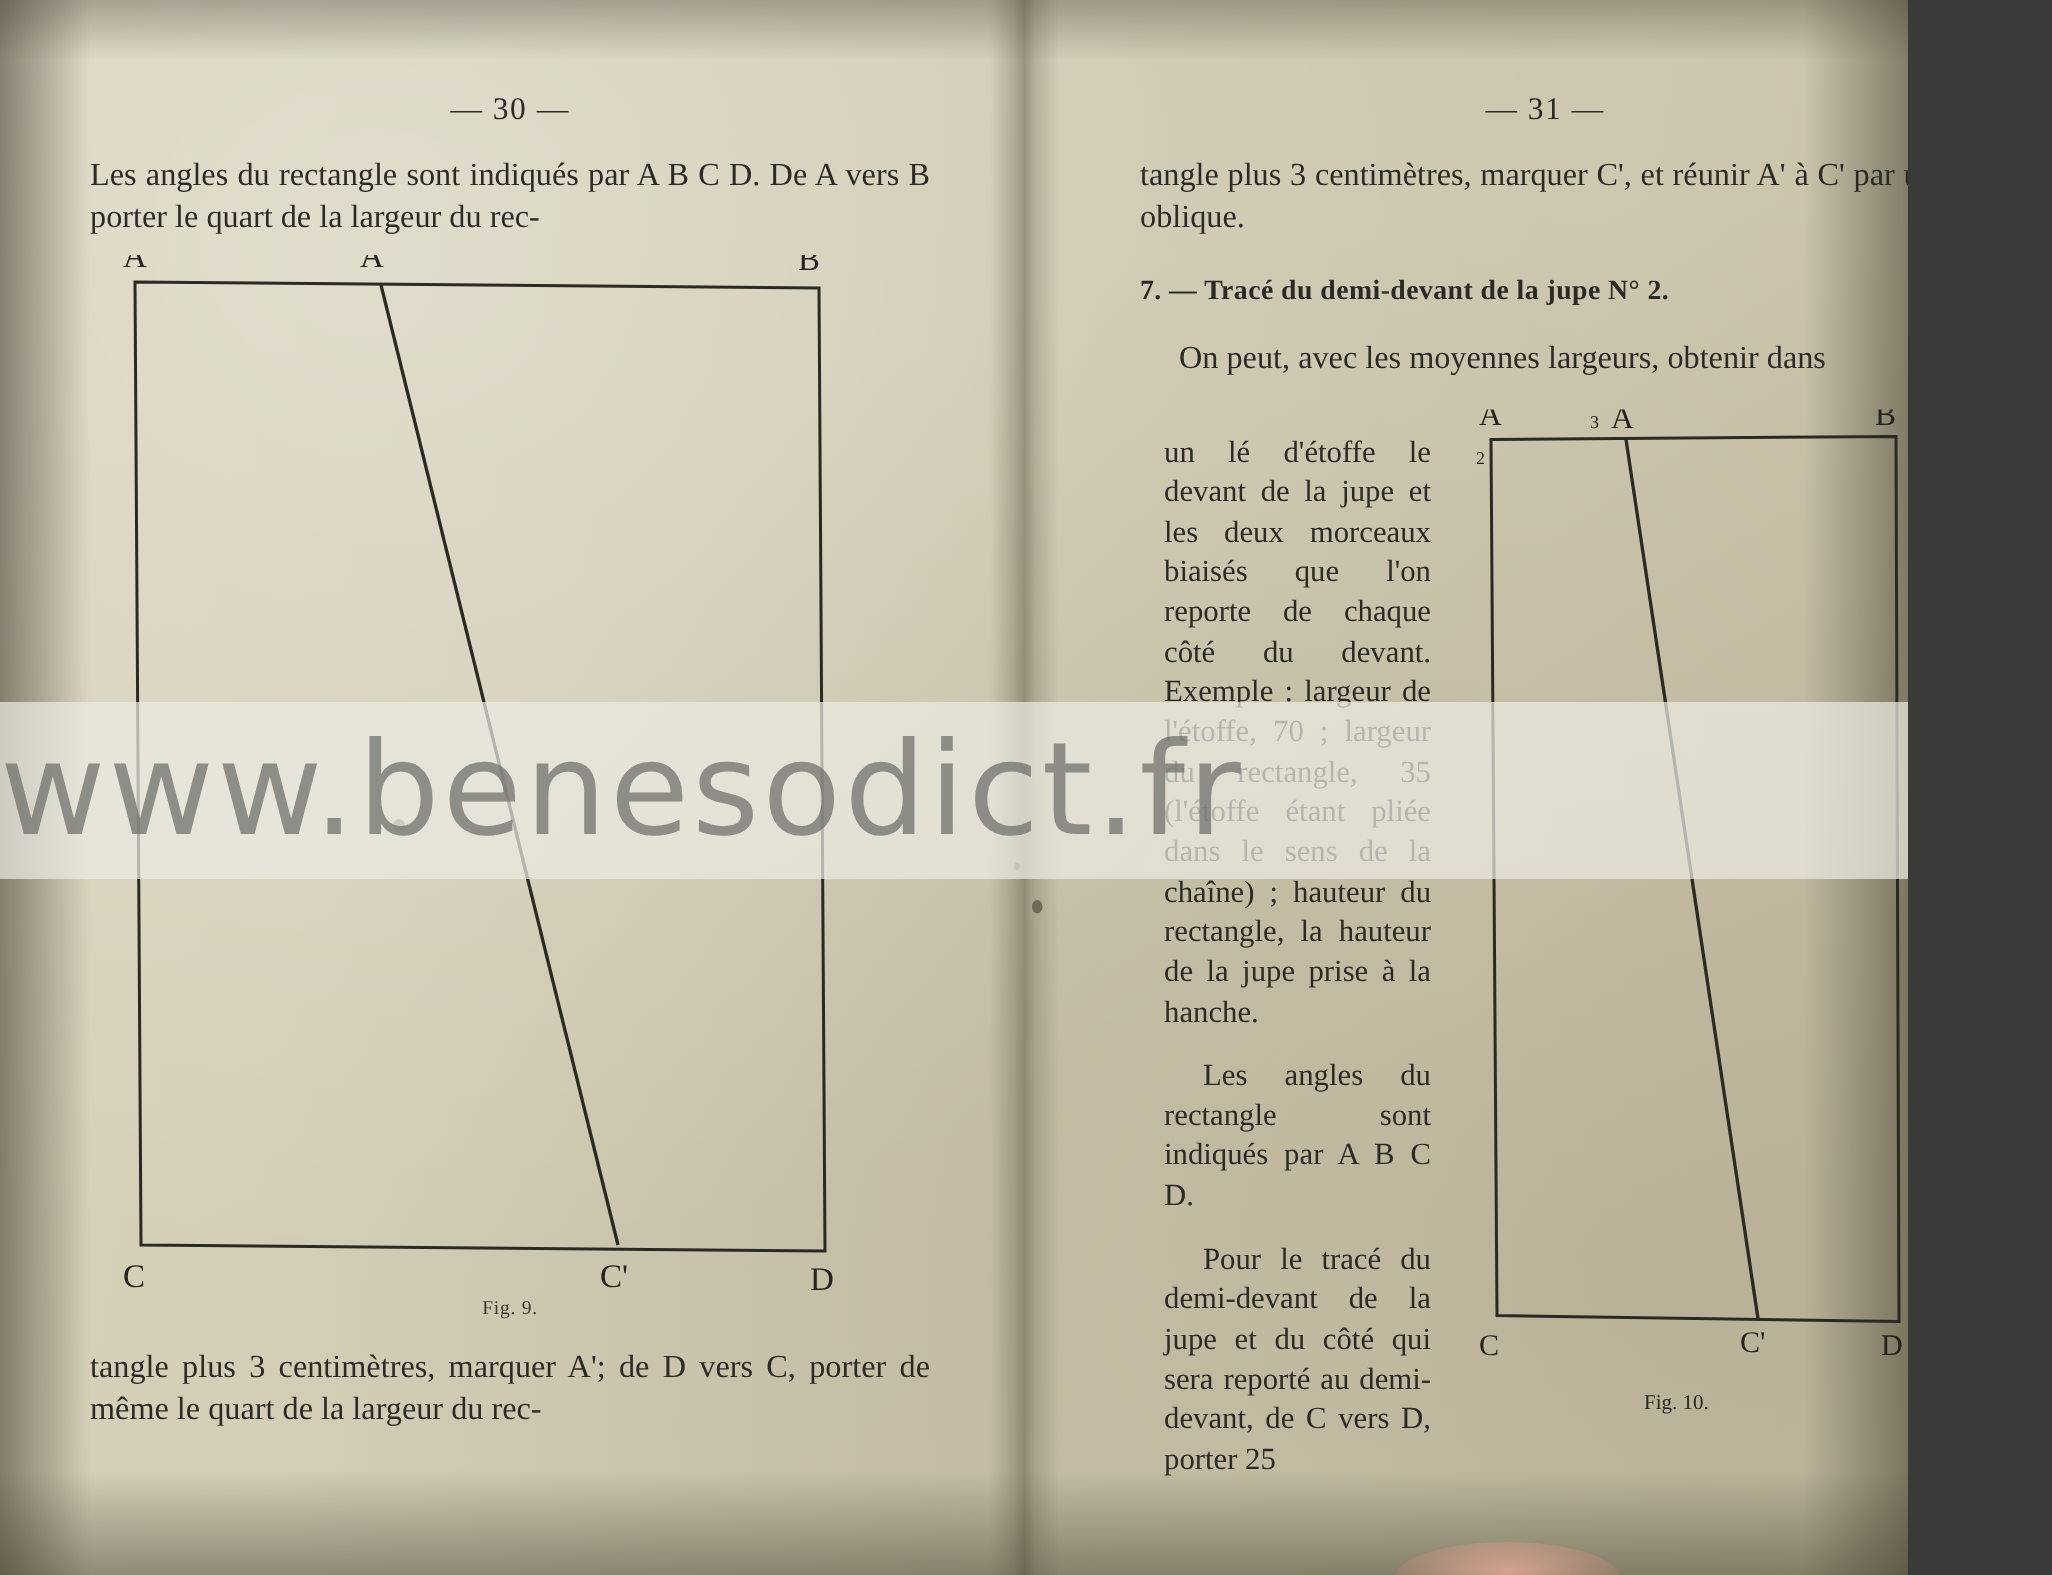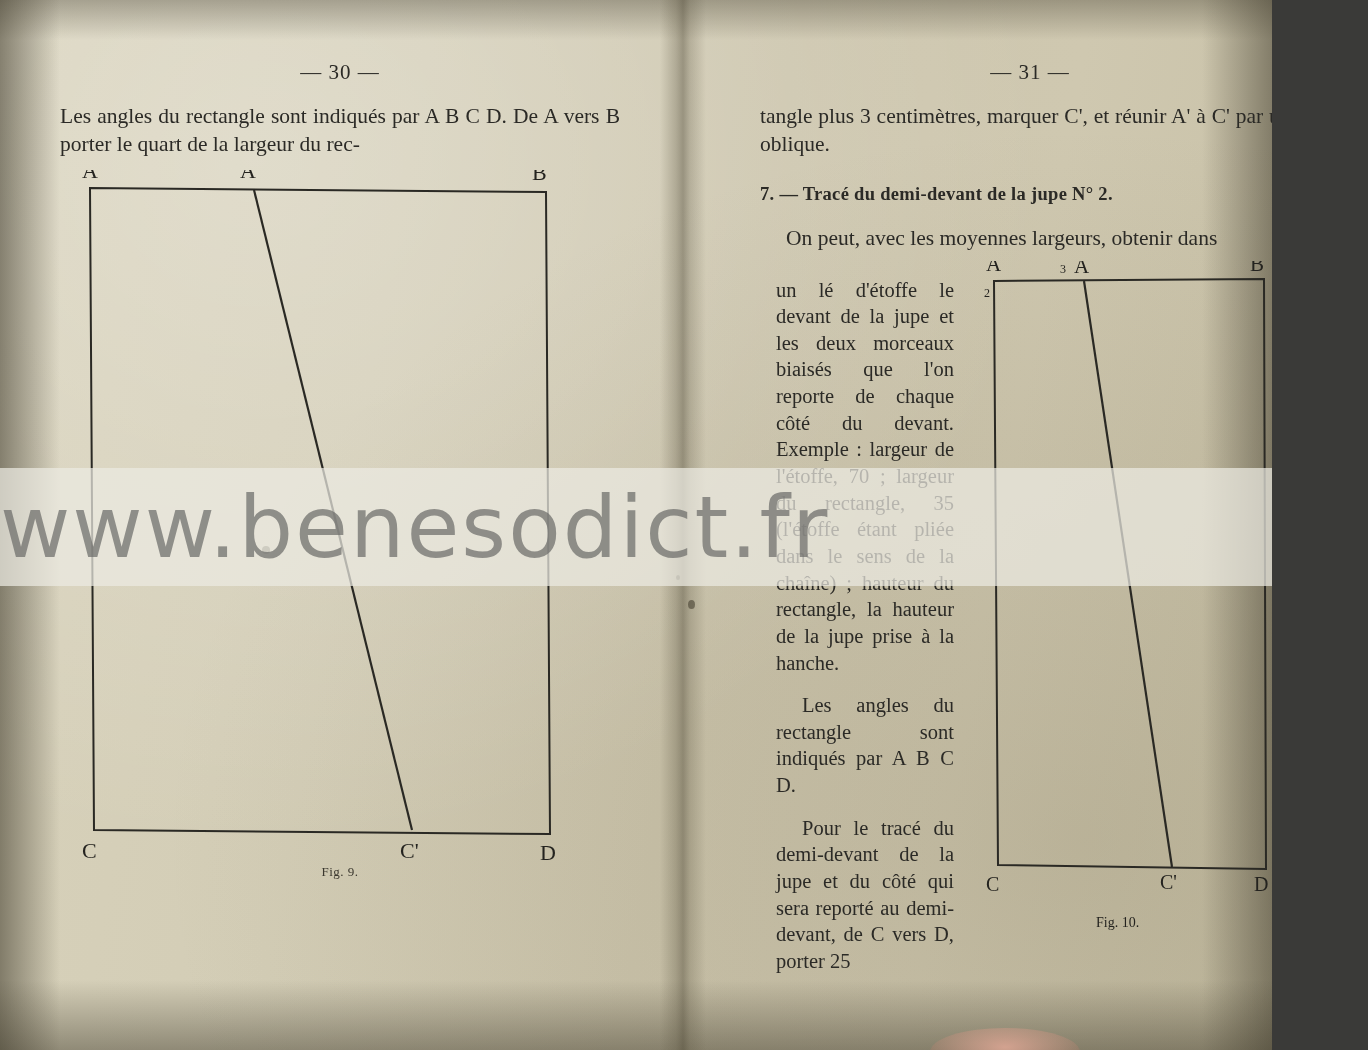--- a/index.html
+++ b/index.html
@@ -181,31 +181,34 @@
         <text x="0" y="8" font-size="22">A</text>
         <text x="158" y="8" font-size="22">A'</text>
         <text x="450" y="10" font-size="22">B</text>
         <text x="0" y="688" font-size="22">C</text>
         <text x="318" y="688" font-size="22">C'</text>
         <text x="458" y="690" font-size="22">D</text>
       </svg>
     </div>
     <div class="fig-caption">Fig. 9.</div>
 
+    <div class="body-text" style="margin-top:18px;">
+      <p>tangle plus 3 centimètres, marquer A'; de D vers C, porter de même le quart de la largeur du rec-</p>
+    </div>
   </div>
 
   <div class="page-right">
     <div class="folio">— 31 —</div>
     <div class="body-text">
       <p>tangle plus 3 centimètres, marquer C', et réunir A' à C' par une oblique.</p>
     </div>
 
     <div class="sec-head">7. — Tracé du demi-devant de la jupe N° 2.</div>
 
-    <div class="body-text" style="margin-bottom:8px;font-family:Liberation Serif, serif;">
+    <div class="body-text" style="margin-bottom:20px;font-family:Liberation Serif, serif;">
       <p class="indent">On peut, avec les moyennes largeurs, obtenir dans</p>
     </div>
 
     <div class="fig10-col">
       <div class="narrow-col">
         <p>un lé d'étoffe le devant de la jupe et les deux morceaux biaisés que l'on reporte de chaque côté du devant. Exemple : largeur de l'étoffe, 70 ; largeur du rectangle, 35 (l'étoffe étant pliée dans le sens de la chaîne) ; hauteur du rectangle, la hauteur de la jupe prise à la hanche.</p>
         <p class="indent">Les angles du rectangle sont indiqués par A B C D.</p>
         <p class="indent">Pour le tracé du demi-devant de la jupe et du côté qui sera reporté au demi-devant, de C vers D, porter 25</p>
       </div>
 

